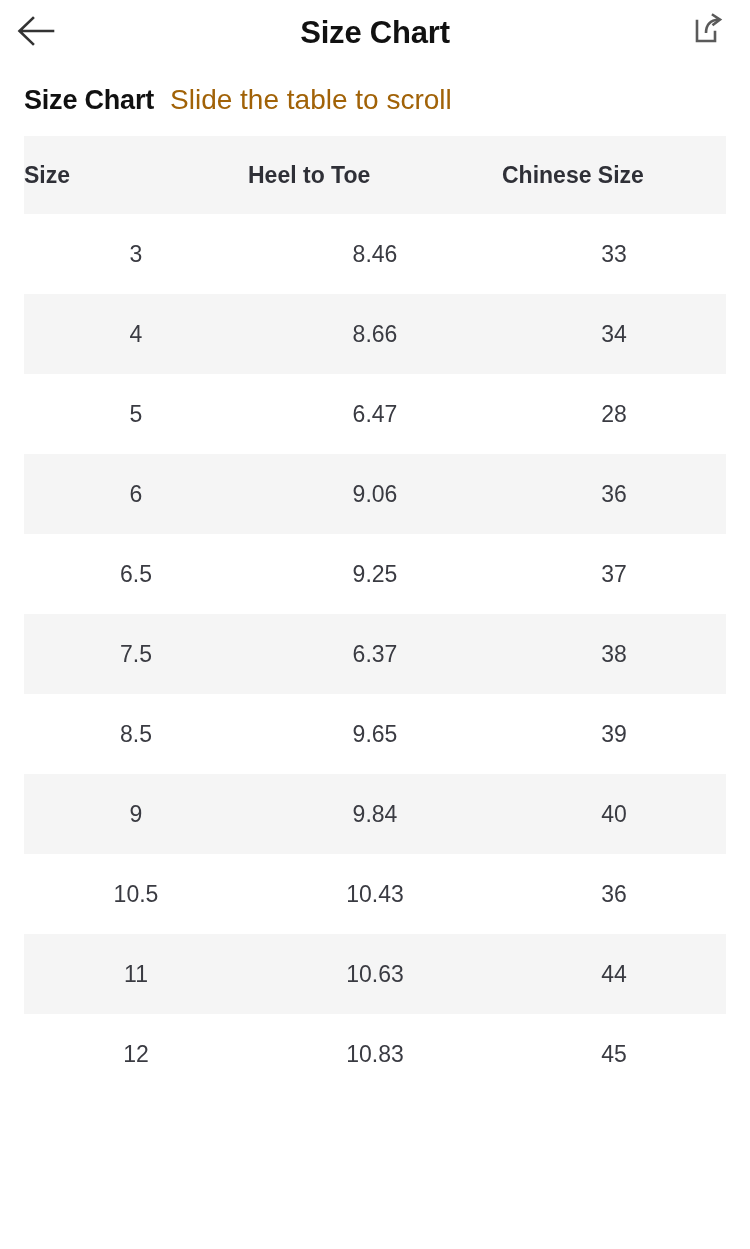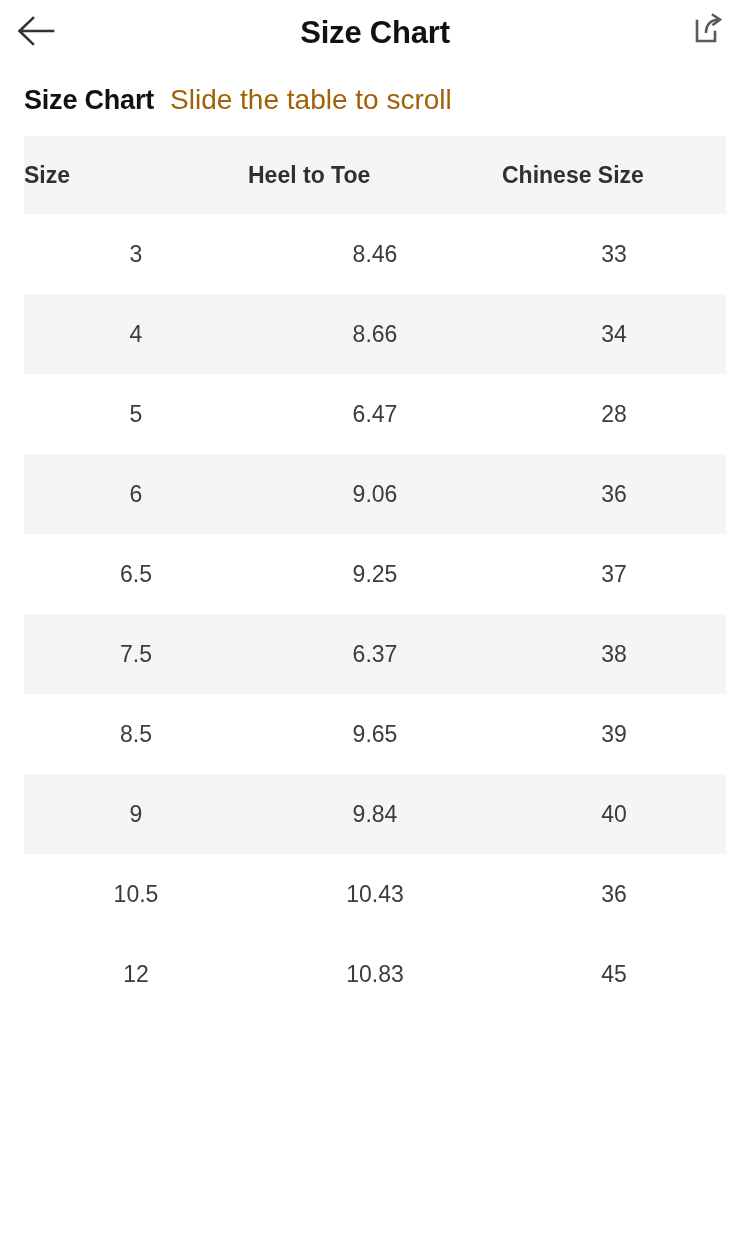--- a/index.html
+++ b/index.html
@@ -203,20 +203,25 @@
         <tr class="even">
           <td>9</td>
           <td>9.84</td>
           <td>40</td>
         </tr>
         <tr class="odd">
           <td>10.5</td>
           <td>10.43</td>
           <td>36</td>
         </tr>
+        <tr class="even">
+          <td>11</td>
+          <td>10.63</td>
+          <td>44</td>
+        </tr>
         <tr class="odd">
           <td>12</td>
           <td>10.83</td>
           <td>45</td>
         </tr>
       </tbody>
   </table>
 </div>
 
 </body></html>

